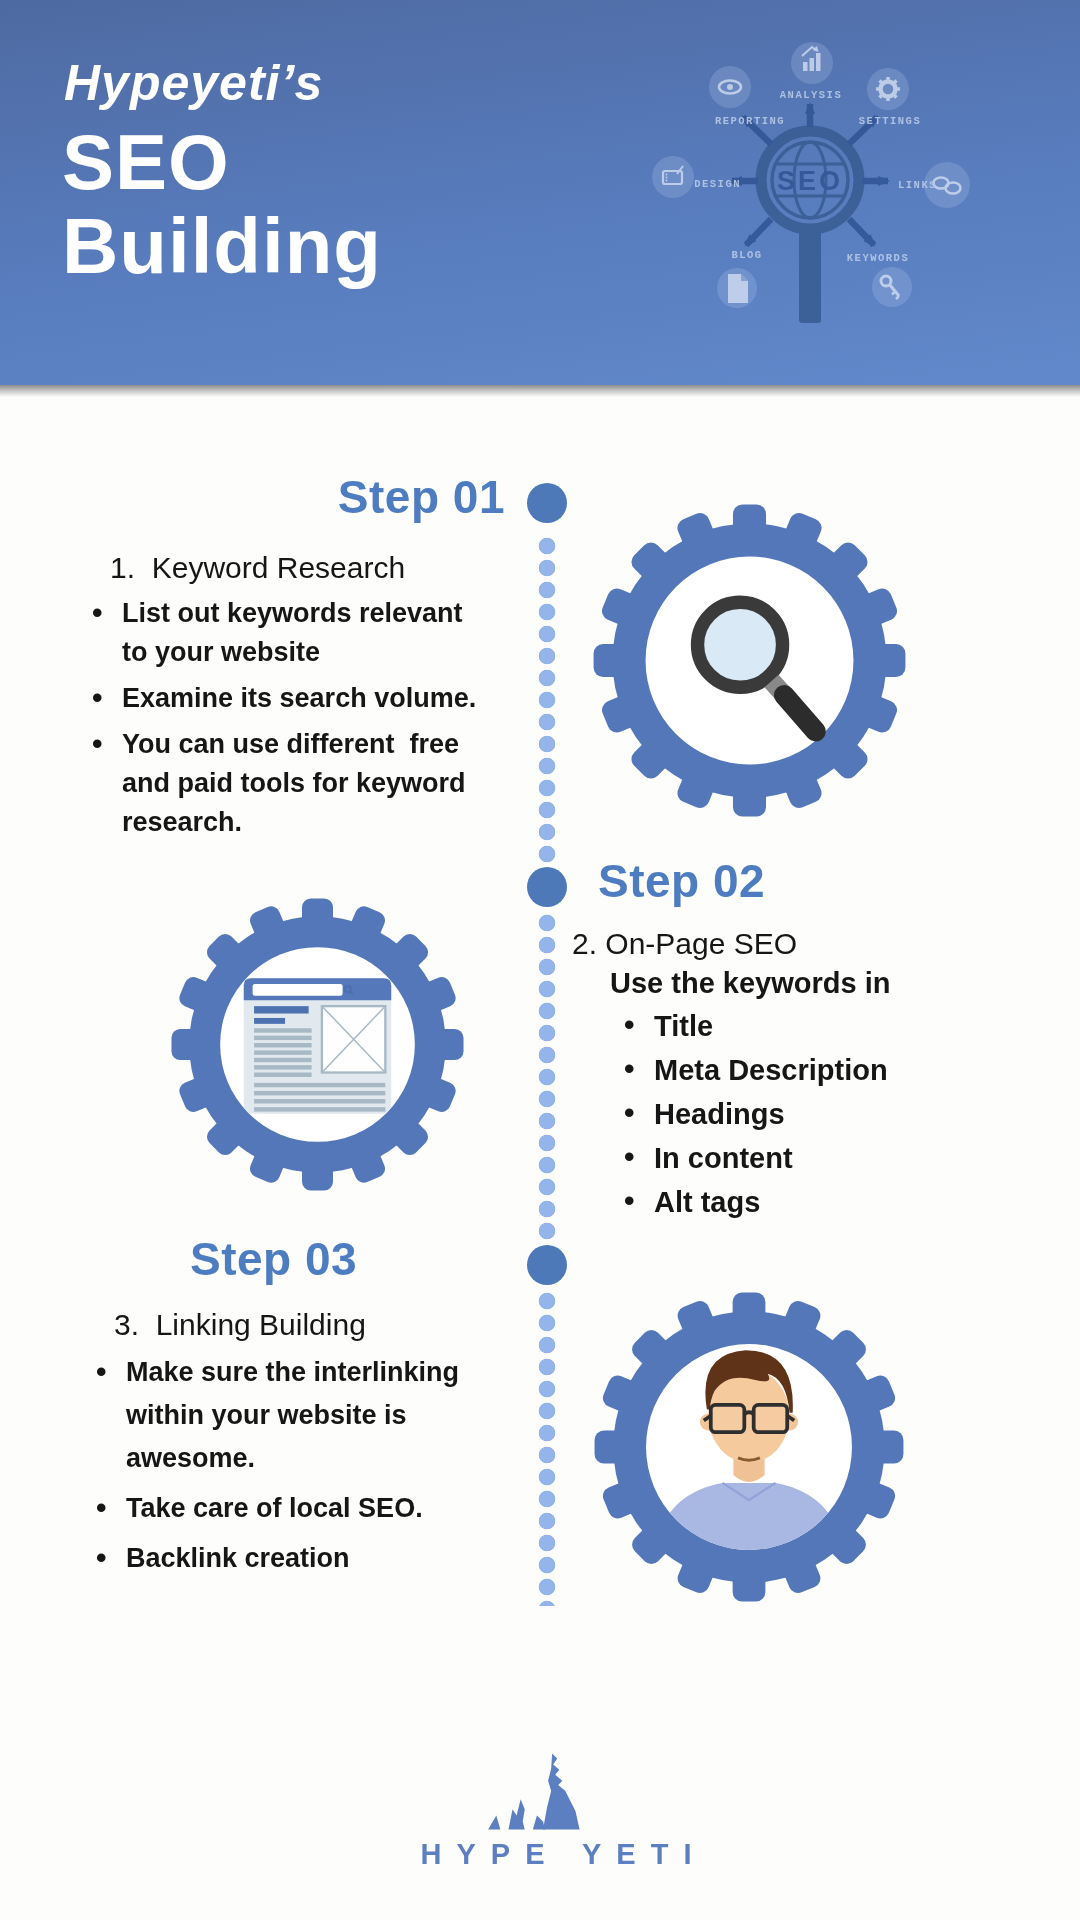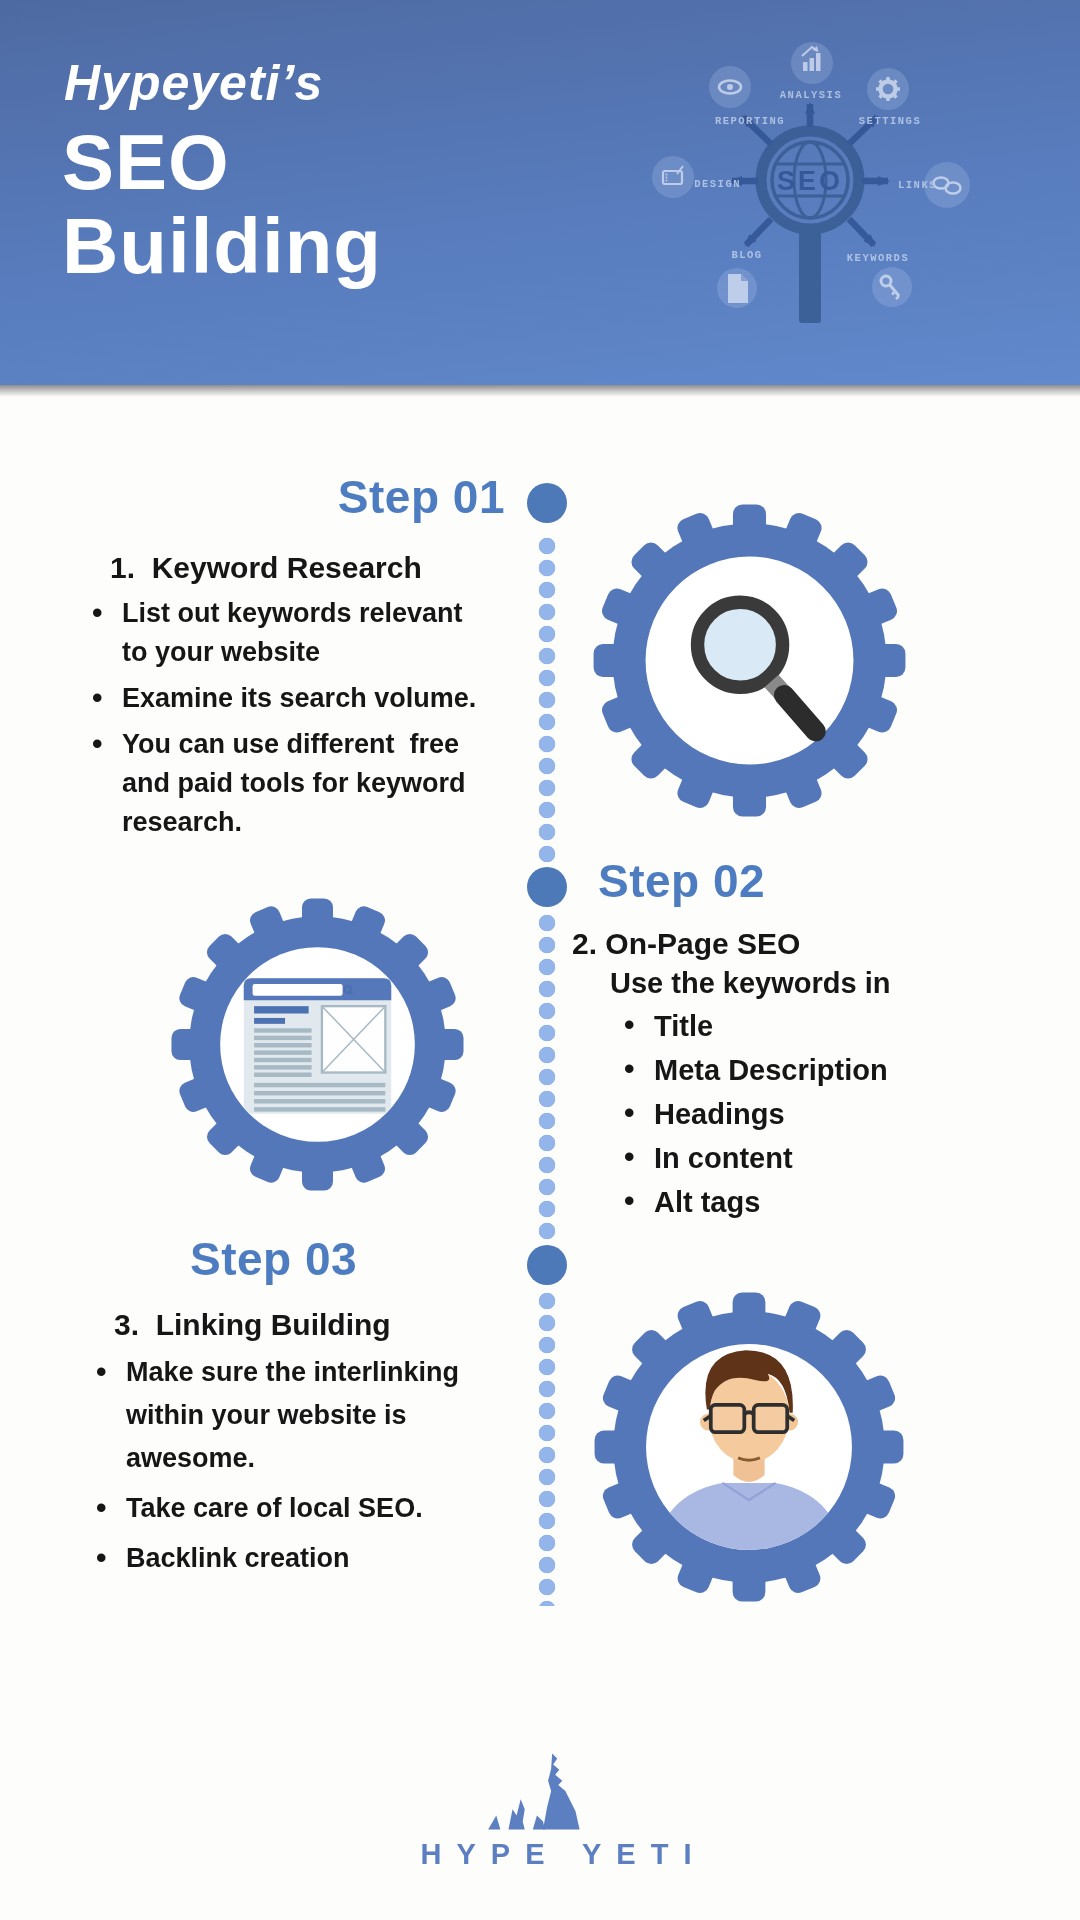--- a/index.html
+++ b/index.html
@@ -26,21 +26,21 @@
   #dot1{top:483px;} #dot2{top:867px;} #dot3{top:1245px;}
   
   .step-label{position:absolute;font-size:46px;font-weight:800;color:#4d7cc0;letter-spacing:.5px;}
   #step1-label{left:200px;width:305px;top:470px;text-align:right;}
   #step2-label{left:598px;top:854px;text-align:center;}
   #step3-label{left:190px;width:315px;top:1232px;}
   .step-body{position:absolute;color:#161616;}
   #step1-body{left:84px;top:551px;width:446px;}
   #step2-body{left:572px;top:927px;width:470px;}
   #step3-body{left:88px;top:1308px;width:452px;}
-  .step-heading{font-size:30px;font-weight:700;padding-left:26px;white-space:pre-wrap;}
+  .step-heading{font-size:30px;font-weight:400;padding-left:26px;white-space:pre-wrap;}
   #step2-body .step-heading{padding-left:0;}
   .step-sub{font-size:29px;font-weight:600;padding-left:38px;margin-top:6px;}
   ul.bullets{list-style:none;margin:9px 0 0 0;padding:0;}
   .bullets li{position:relative;padding-left:38px;font-size:27px;font-weight:600;line-height:39px;
               margin-bottom:7px;white-space:pre-wrap;}
   .bullets li::before{content:"\2022";position:absolute;left:8px;top:-1px;font-size:30px;}
   #step2-body ul.bullets{margin-left:44px;margin-top:4px;}
   #step2-body .bullets li{font-size:29px;line-height:44px;margin-bottom:0;}
   #step3-body .bullets li{line-height:43px;}
   

